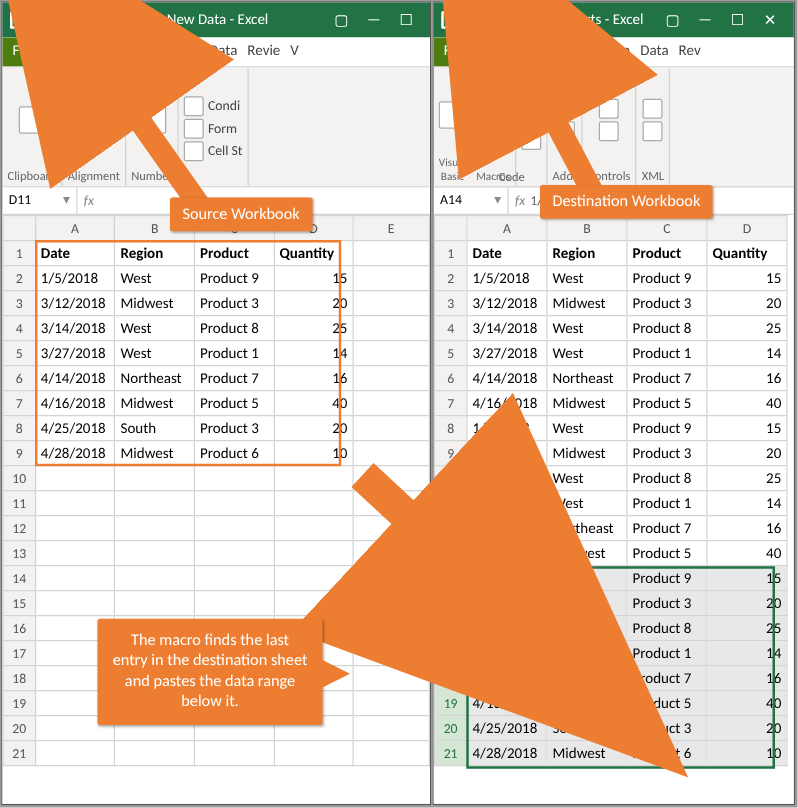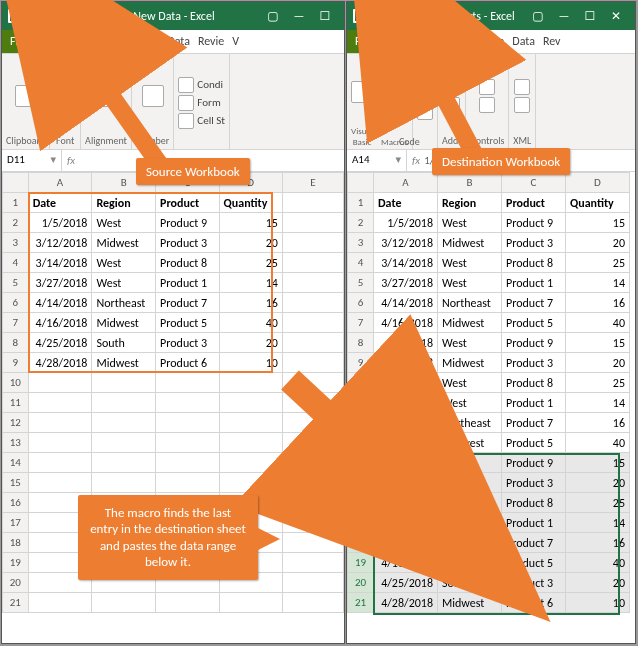--- a/index.html
+++ b/index.html
@@ -30,21 +30,21 @@
   .fx-sym { font-style: italic; color: #888; }
   .grid-wrap { flex: 1; overflow: hidden; background: #fff; position: relative; }
   .grid { border-collapse: collapse; font-size: 12px; color: #000; table-layout: fixed; }
   .grid th, .grid td { border: 1px solid #d4d4d4; height: 20px; padding: 0 4px; white-space: nowrap; overflow: hidden; }
   .grid .corner { background: #f3f2f1; width: 26px; }
   .grid .colh { background: #f3f2f1; text-align: center; font-weight: normal; font-size: 11px; color: #555; }
   .grid .rowh { background: #f3f2f1; text-align: center; font-weight: normal; width: 26px; font-size: 11px; color: #555; }
   .grid .rowh.sel, .grid .colh.sel { background: #d5e6d5; color: #217346; }
   .grid td.headcell { font-weight: bold; background: #fff; }
   .grid td.num { text-align: right; }
-  .grid td.date { text-align: right; }
+  .grid td.date { text-align: left; }
   .grid td.pasted { background: #e8e8e8; }
   .col-a { width: 64px; }
   .callout { position: absolute; background: #ED7D31; color: #fff; font-size: 13px; padding: 6px 10px; border-radius: 2px; box-shadow: 1px 1px 2px rgba(0,0,0,0.3); z-index: 50; }
   .callout.big { width: 180px; padding: 10px 12px; line-height: 1.25; }
   .arrow-svg { position: absolute; z-index: 40; overflow: visible; }
   .sel-border { position: absolute; border: 2px solid #ED7D31; z-index: 5; pointer-events: none; }
   .paste-border { position: absolute; border: 2px solid #217346; z-index: 5; pointer-events: none; }
   .grid td.empty { }
 </style>
 </head>
@@ -78,26 +78,20 @@
       <div class="ribbon-group">
         <div class="gicons">
           <div class="gicon"></div>
         </div>
         <div class="gname">Clipboard</div>
       </div>
       <div class="ribbon-group">
         <div class="gicons">
           <div class="gicon"></div>
         </div>
-        <div class="gname">Font</div>
-      </div>
-      <div class="ribbon-group">
-        <div class="gicons">
-          <div class="gicon"></div>
-        </div>
         <div class="gname">Alignment</div>
       </div>
       <div class="ribbon-group">
         <div class="gicons">
           <div class="gicon"></div>
         </div>
         <div class="gname">Number</div>
       </div>
       <div class="ribbon-group">
         <div class="gicons" style="align-items:flex-start">

